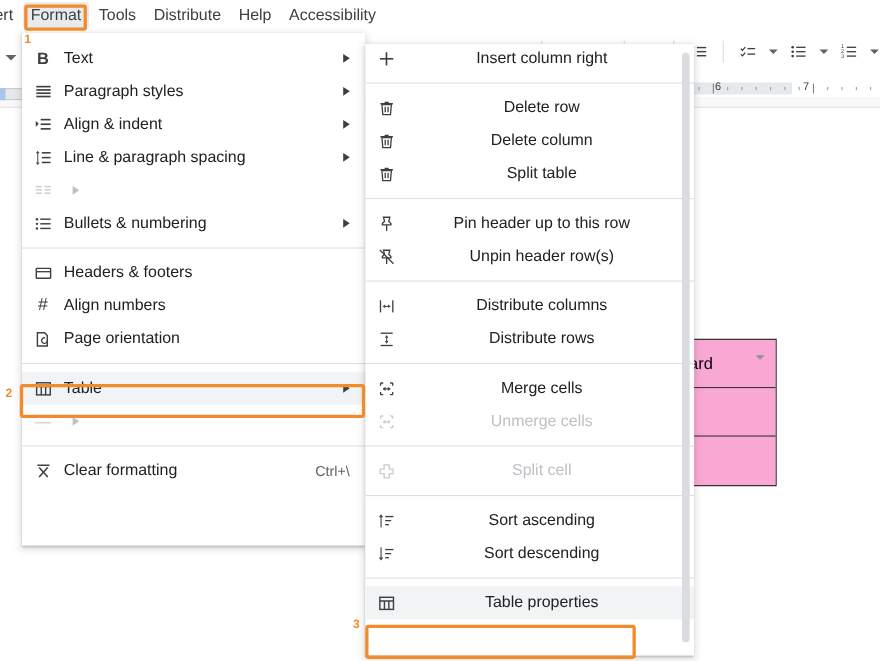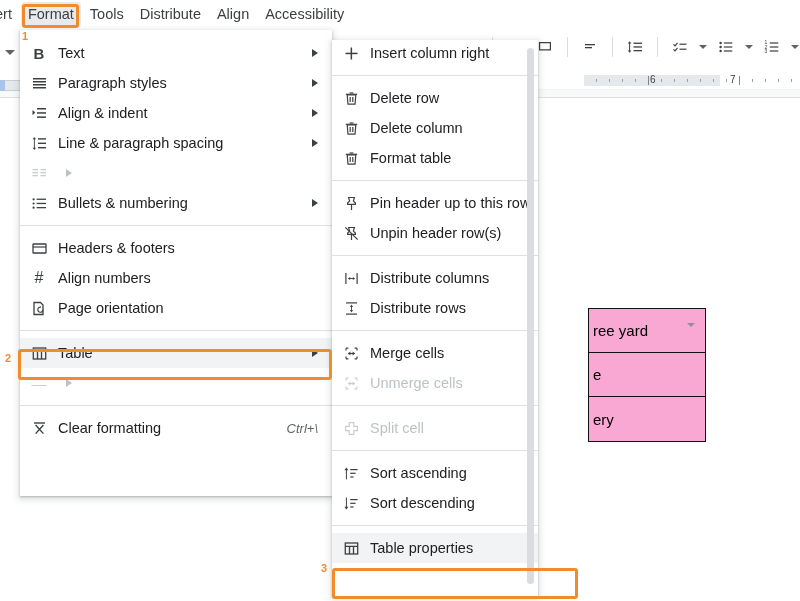--- a/index.html
+++ b/index.html
@@ -192,21 +192,21 @@
   .menu-item .mi-icon {
     width: 38px;
     min-width: 38px;
     display: flex;
     align-items: center;
     justify-content: center;
     color: #3c4043;
     font-size: 14px;
   }
   .menu-item .mi-label { flex: 1; line-height: 18px; }
-  .menu-item .mi-accel { color: #5f6368; font-size: 13px; padding-left: 20px; font-style: italic; }
+  .menu-item .mi-accel { color: #5f6368; font-size: 13px; padding-left: 20px; }
   .menu-item .mi-arrow {
     width: 0; height: 0;
     border-top: 4.5px solid transparent;
     border-bottom: 4.5px solid transparent;
     border-left: 6px solid #3c4043;
     margin-left: 8px;
   }
   .menu-item.disabled { color: #bdc1c6; }
   .menu-item.disabled .mi-icon { color: #d2d5d8; }
   .menu-item.disabled .mi-arrow { border-left-color: #bdc1c6; }
@@ -227,24 +227,25 @@
     position: absolute;
     color: #f28b2c;
     font-size: 11px;
     font-weight: bold;
     font-family: "Liberation Sans", sans-serif;
   }
 
   
   #table-submenu {
     left: 332px; top: 40px;
-    width: 206px;
+    width: 299px;
     height: 556px;
     padding: 0;
     overflow: hidden;
+    text-align: center;
   }
   #table-submenu .inner { padding: 4px 0 0 0; }
   #table-submenu .menu-item { padding-right: 16px; }
   .sub-scrollbar {
     position: absolute;
     right: 4px; top: 8px;
     width: 7px; height: 540px;
     background: transparent;
   }
   .sub-thumb {
@@ -412,21 +413,21 @@
         </div>
 
     </div>
   </div>
 
   <div class="menubar" id="menubar">
       <div class="menubar-item first">ert</div>
       <div class="menubar-item active">Format</div>
       <div class="menubar-item">Tools</div>
       <div class="menubar-item">Distribute</div>
-      <div class="menubar-item">Align</div>
+      <div class="menubar-item">Help</div>
       <div class="menubar-item">Accessibility</div>
     </div>
 
   <div class="menu-panel" id="format-menu">
       <div class="menu-item">
         <span class="mi-icon">
           <b style="font-size:15px;color:#3c4043">B</b>
         </span>
         <span class="mi-label">Text</span>
         <span class="mi-arrow"></span>
@@ -614,21 +615,21 @@
           <span class="mi-icon">
             <svg class="gi" width="17" height="17" viewBox="0 0 17 17">
               <g fill="none" stroke="#3c4043" stroke-width="1.2">
                 <path d="M4.2 5 h8.6 l-0.8 9.2 H5z"></path>
                 <path d="M2.8 4.3 h11.4"></path>
                 <path d="M6.6 3 h3.8"></path>
                 <path d="M7.2 7 v5 M9.8 7 v5"></path>
               </g>
             </svg>
           </span>
-          <span class="mi-label">Format table</span>
+          <span class="mi-label">Split table</span>
         </div>
         <div class="menu-sep"></div>
         <div class="menu-item">
           <span class="mi-icon">
             <svg class="gi" width="17" height="17" viewBox="0 0 17 17">
               <g fill="none" stroke="#3c4043" stroke-width="1.2">
                 <path d="M5.6 2.5 h5.8 l-1 3.6 2 2 v1.3 H4.6 V8.1 l2-2z"></path>
                 <path d="M8.5 9.4 V15"></path>
               </g>
             </svg>

